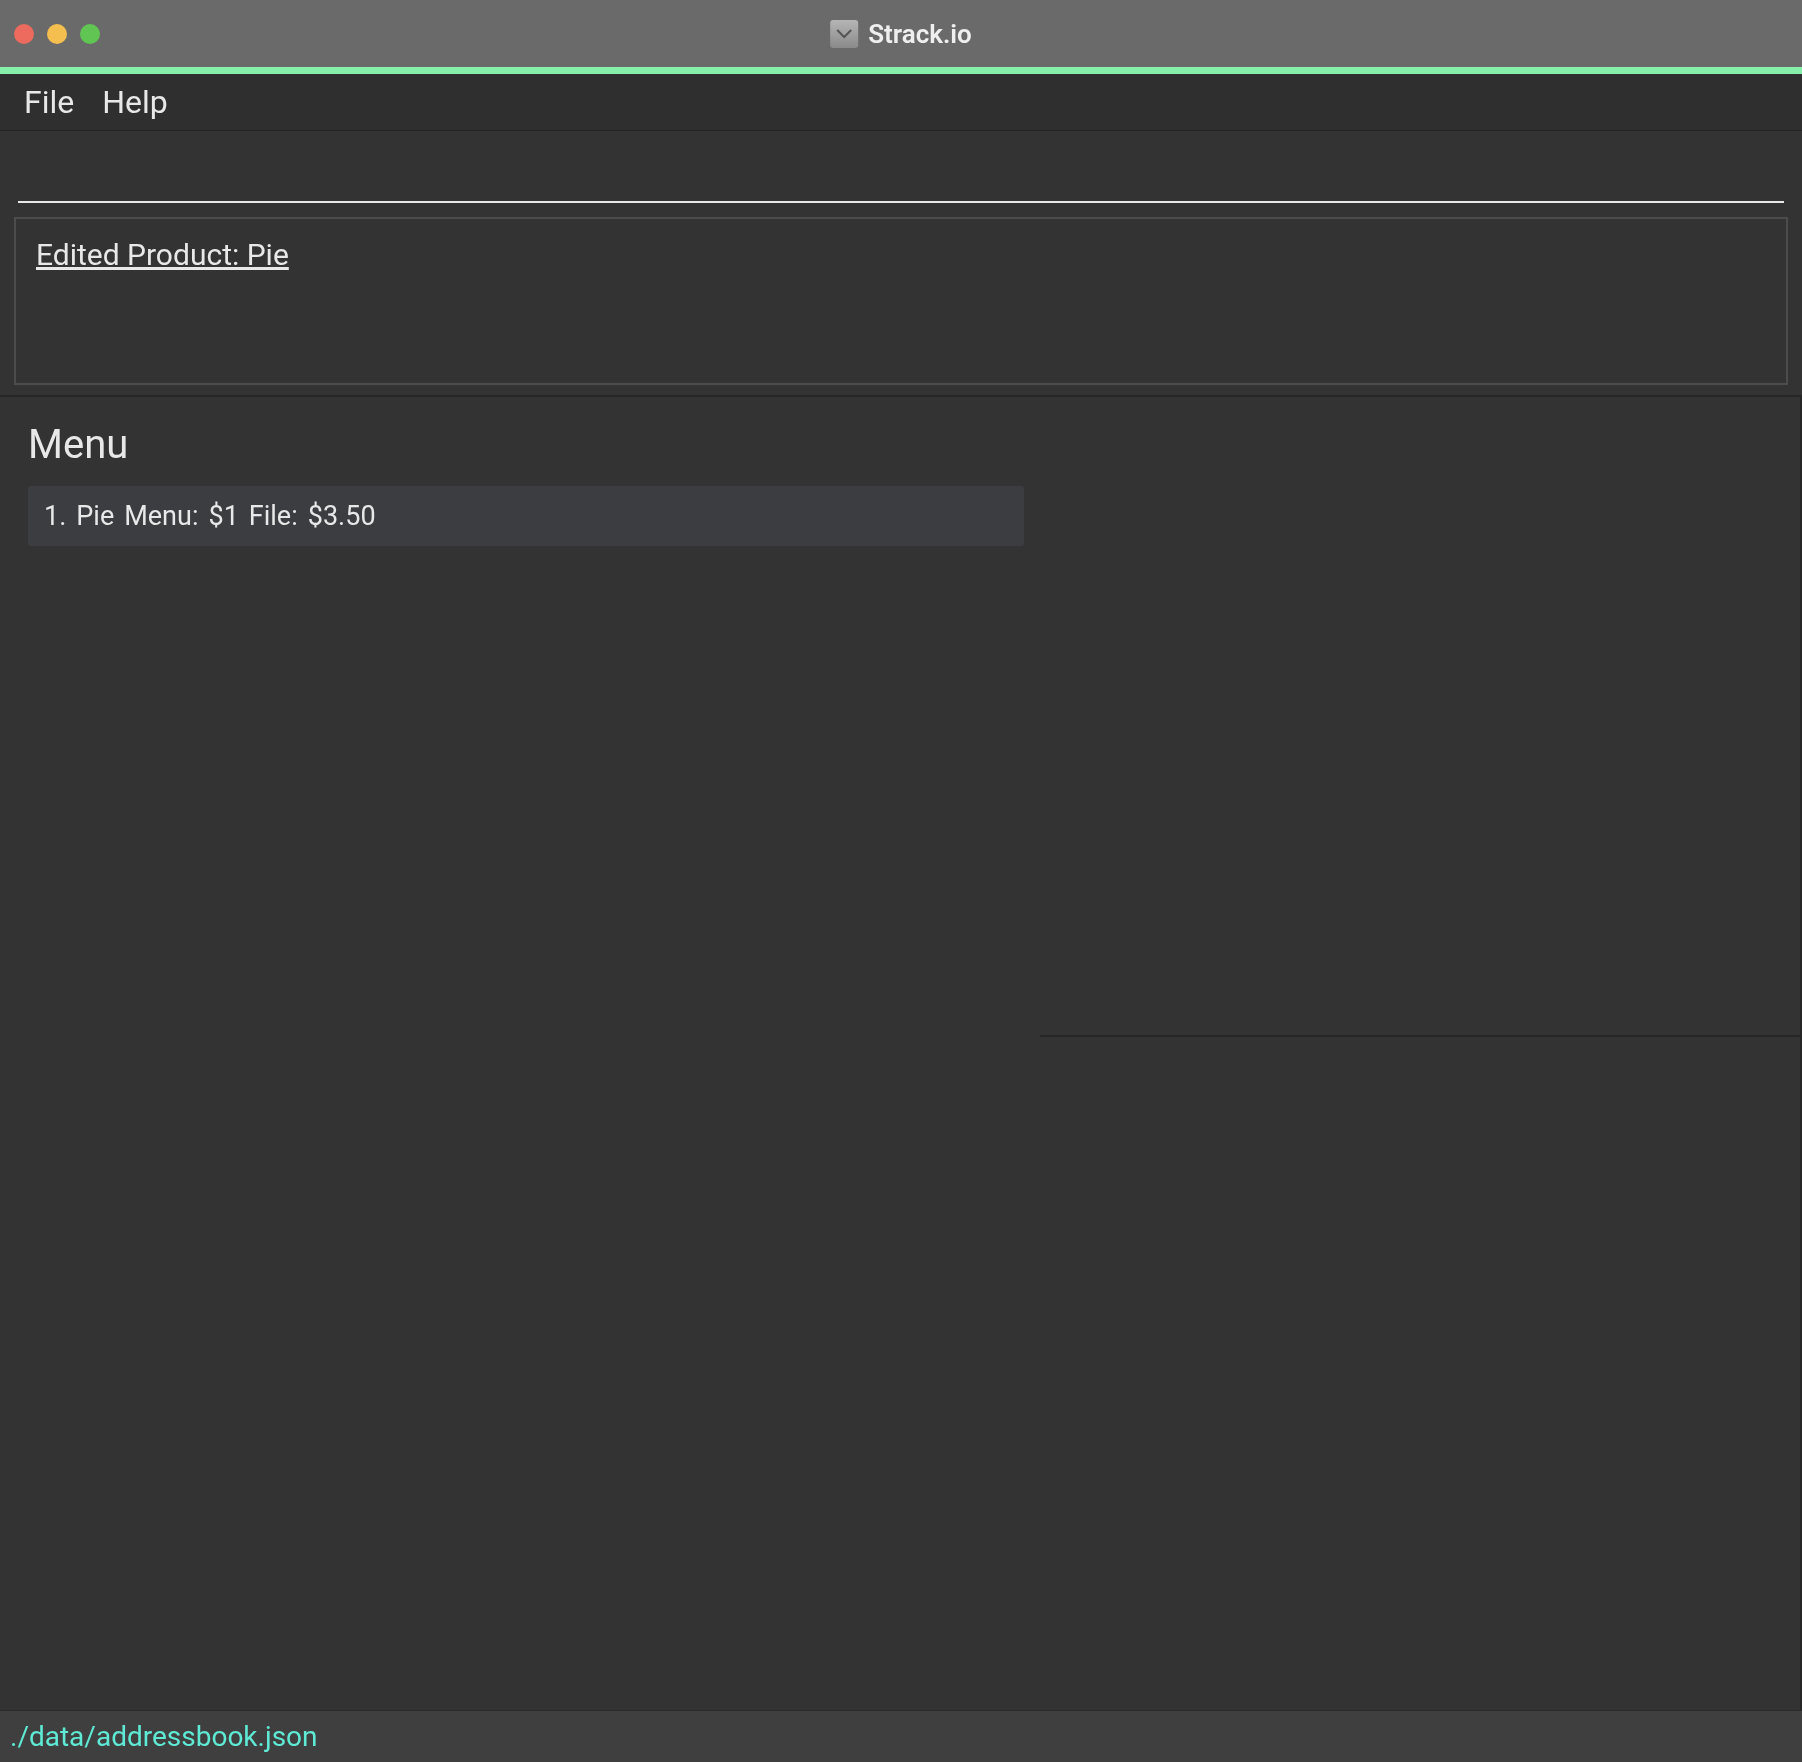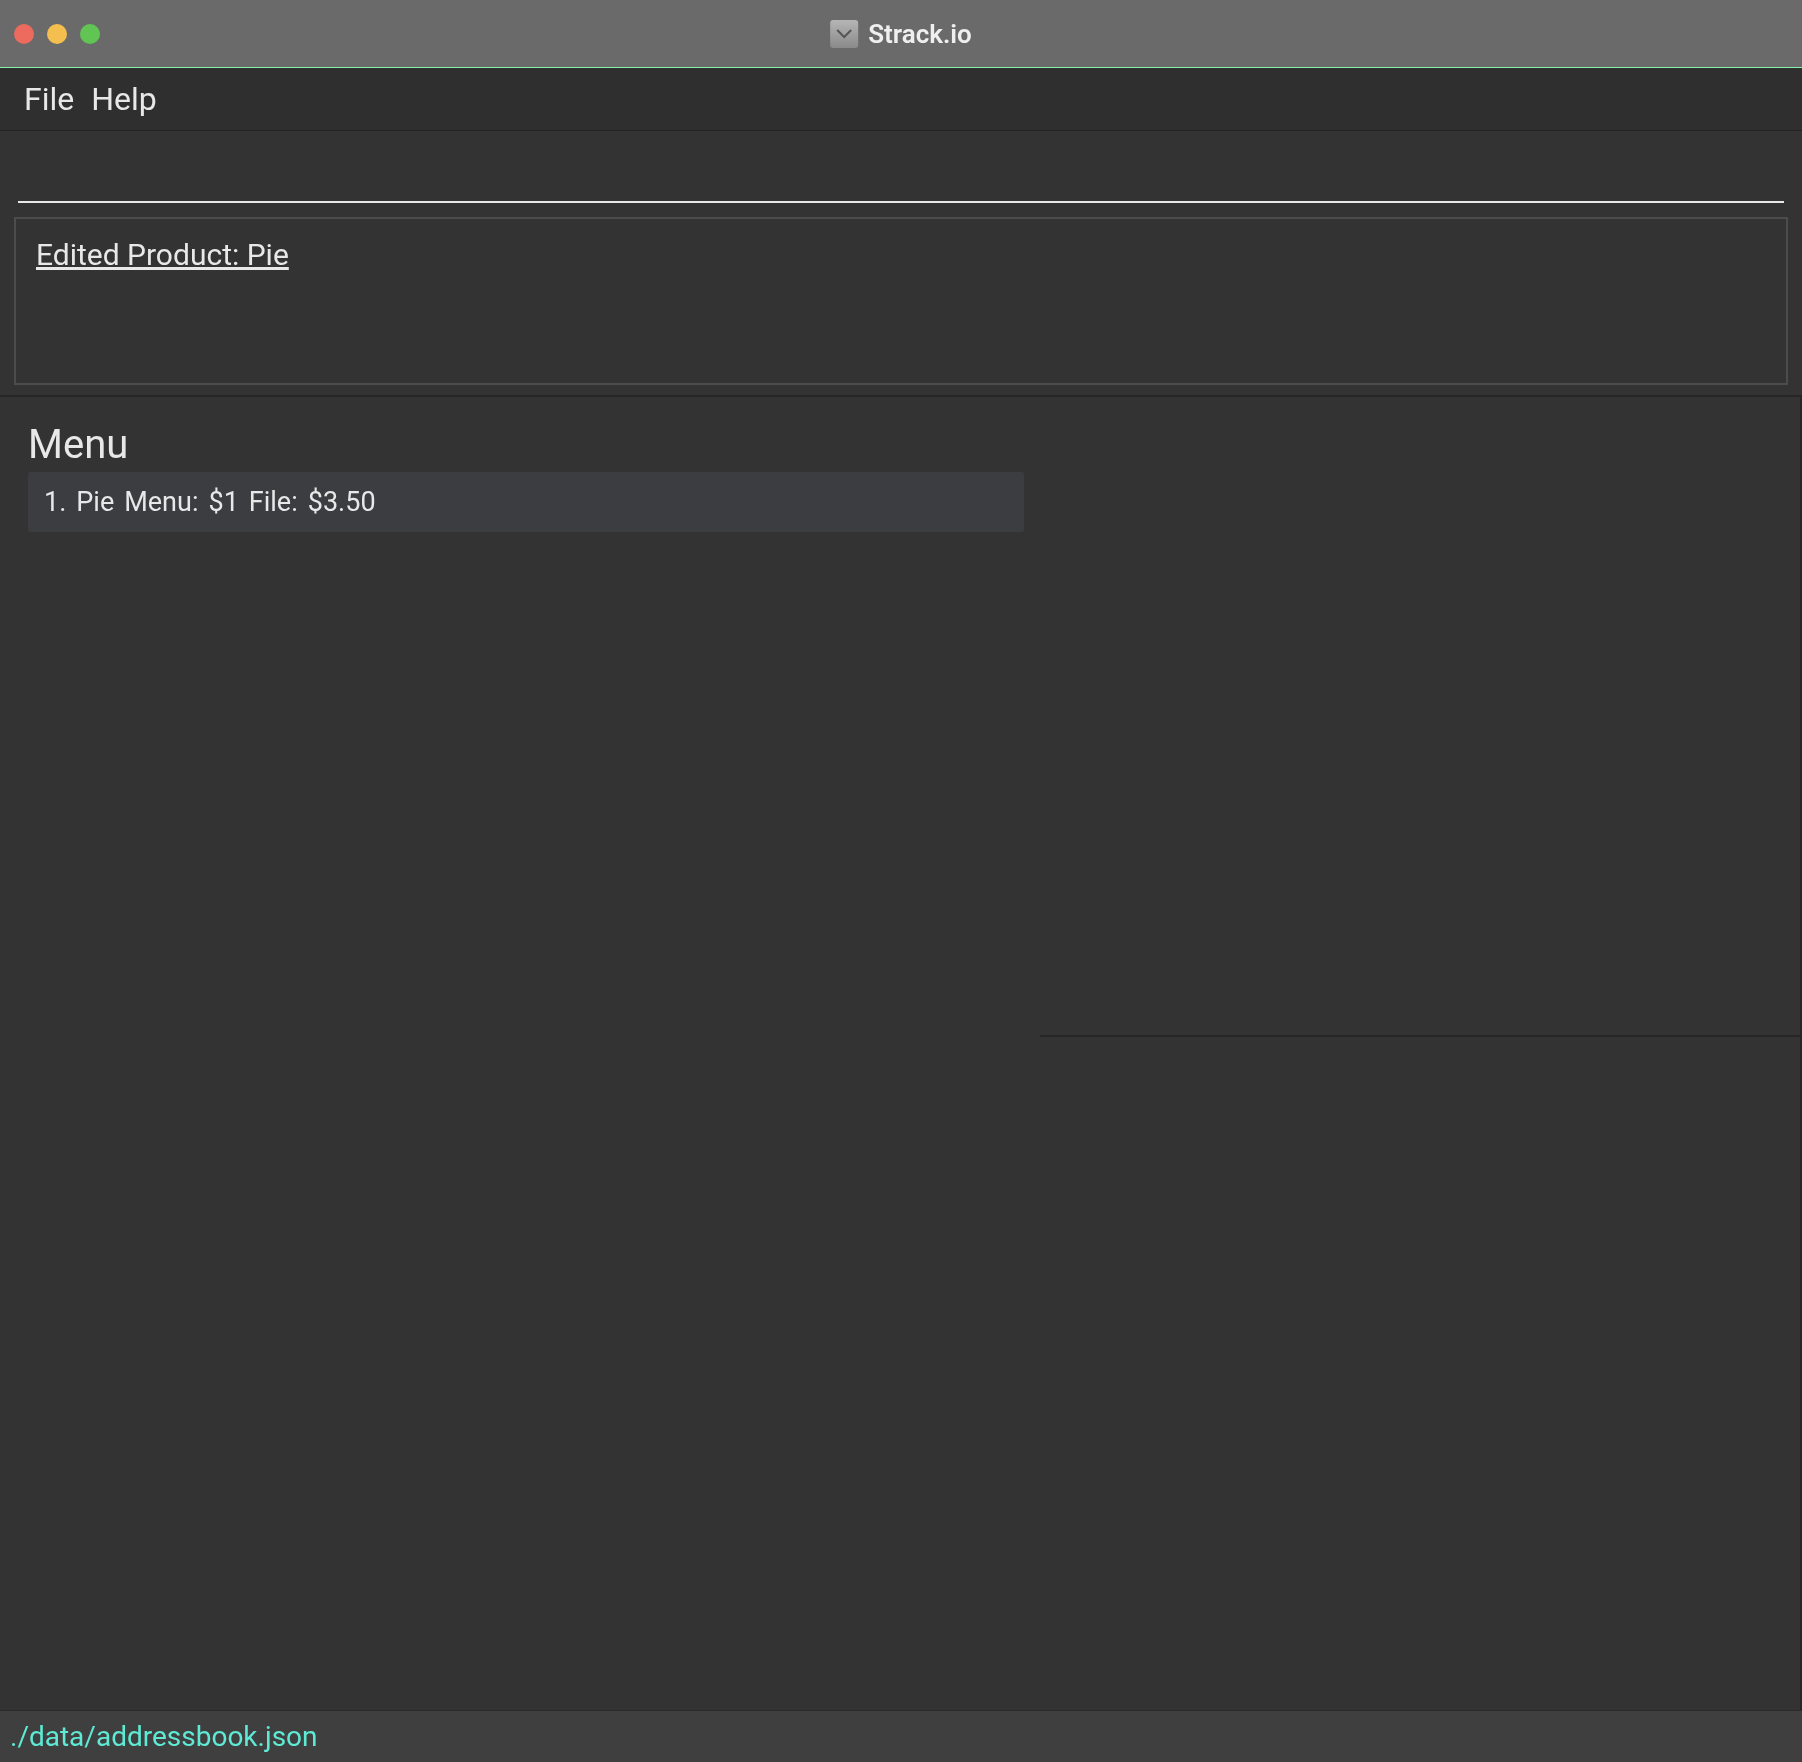--- a/index.html
+++ b/index.html
@@ -59,26 +59,26 @@
     display: flex;
     align-items: center;
     justify-content: center;
   }
   .app-icon svg { display:block; }
 
   
   .menubar {
     height: 64px;
     background: #2f2f2f;
-    border-top: 1px solid #86efac;
+    border-top: 7px solid #86efac;
     border-bottom: 1px solid #222;
     display: flex;
     align-items: center;
     padding-left: 24px;
-    gap: 17px;
+    gap: 28px;
     flex-shrink: 0;
   }
   .menubar-item {
     font-size: 32px;
     color: #e8e8e8;
     cursor: pointer;
   }
 
   
   .command-row {
@@ -133,21 +133,21 @@
   }
   .pane-right {
     grid-row: 1 / span 2;
     background: #333333;
     padding: 24px 16px 16px 28px;
   }
   .menu-title {
     font-size: 40px;
     font-weight: 400;
     color: #e8e8e8;
-    margin-bottom: 4px;
+    margin-bottom: 18px;
   }
   .menu-item {
     background: #3b3d40;
     padding: 14px 16px;
     font-size: 27px;
     color: #e8e8e8;
     display: flex;
     gap: 10px;
     border-radius: 2px;
     cursor: pointer;

